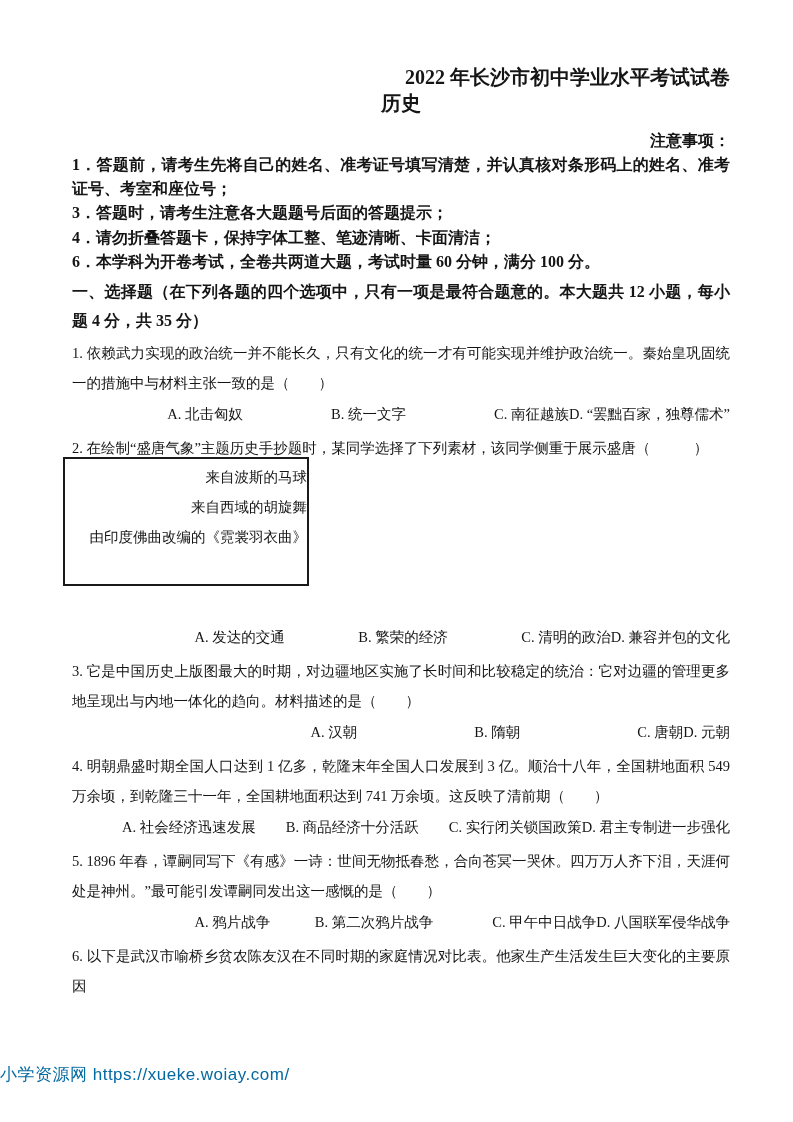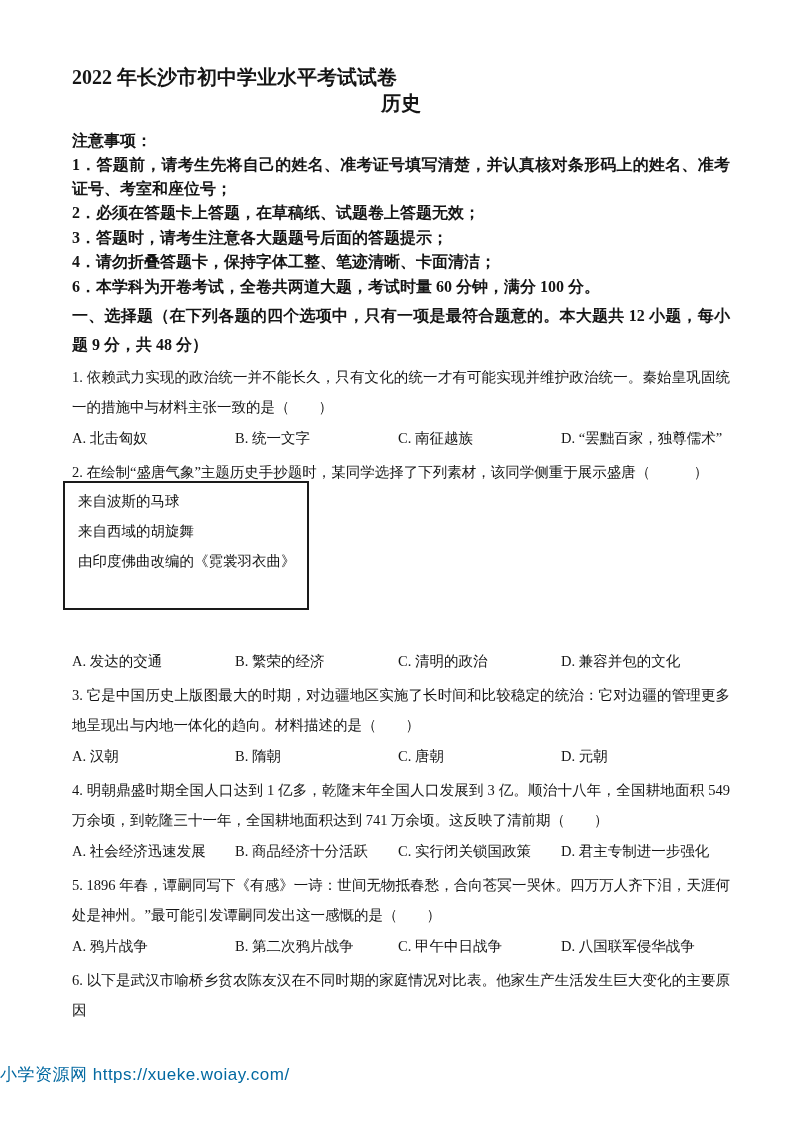--- a/index.html
+++ b/index.html
@@ -16,28 +16,28 @@
     color: #151515;
     font-family: "Liberation Serif", "DejaVu Serif", serif;
     overflow: hidden;
   }
   .content {
     position: absolute;
     left: 72px;
     top: 0;
     width: 658px;
   }
-  p { margin: 0; }
+  p { margin: 0; text-align: right; }
 
   .title {
     margin-top: 64px;
     font-size: 20px;
     line-height: 26px;
     font-weight: bold;
-    text-align: left;
+    text-align: right;
   }
   .subject {
     font-size: 20px;
     line-height: 26px;
     font-weight: bold;
     text-align: center;
   }
   .notice-head {
     margin-top: 13px;
     font-size: 16px;
@@ -104,26 +104,25 @@
 <body>
 
 <div class="page">
   <div class="content">
 
     <p class="title">2022 年长沙市初中学业水平考试试卷</p>
     <p class="subject">历史</p>
 
     <p class="notice-head">注意事项：</p>
     <p class="notice">1．答题前，请考生先将自己的姓名、准考证号填写清楚，并认真核对条形码上的姓名、准考证号、考室和座位号；</p>
-    <p class="notice">2．必须在答题卡上答题，在草稿纸、试题卷上答题无效；</p>
     <p class="notice">3．答题时，请考生注意各大题题号后面的答题提示；</p>
     <p class="notice">4．请勿折叠答题卡，保持字体工整、笔迹清晰、卡面清洁；</p>
     <p class="notice">6．本学科为开卷考试，全卷共两道大题，考试时量 60 分钟，满分 100 分。</p>
 
-    <p class="section">一、选择题（在下列各题的四个选项中，只有一项是最符合题意的。本大题共 12 小题，每小题 9 分，共 48 分）</p>
+    <p class="section">一、选择题（在下列各题的四个选项中，只有一项是最符合题意的。本大题共 12 小题，每小题 4 分，共 35 分）</p>
 
     <p class="stem first">1. 依赖武力实现的政治统一并不能长久，只有文化的统一才有可能实现并维护政治统一。秦始皇巩固统一的措施中与材料主张一致的是（　　）</p>
     <p class="opts">
       <span class="opt">A. 北击匈奴</span><span class="opt">B. 统一文字</span><span class="opt">C. 南征越族</span><span class="opt-last">D. “罢黜百家，独尊儒术”</span>
     </p>
 
     <p class="stem">2. 在绘制“盛唐气象”主题历史手抄题时，某同学选择了下列素材，该同学侧重于展示盛唐（　　　）</p>
     <div class="mbox">
       <p>来自波斯的马球</p>
       <p>来自西域的胡旋舞</p>

